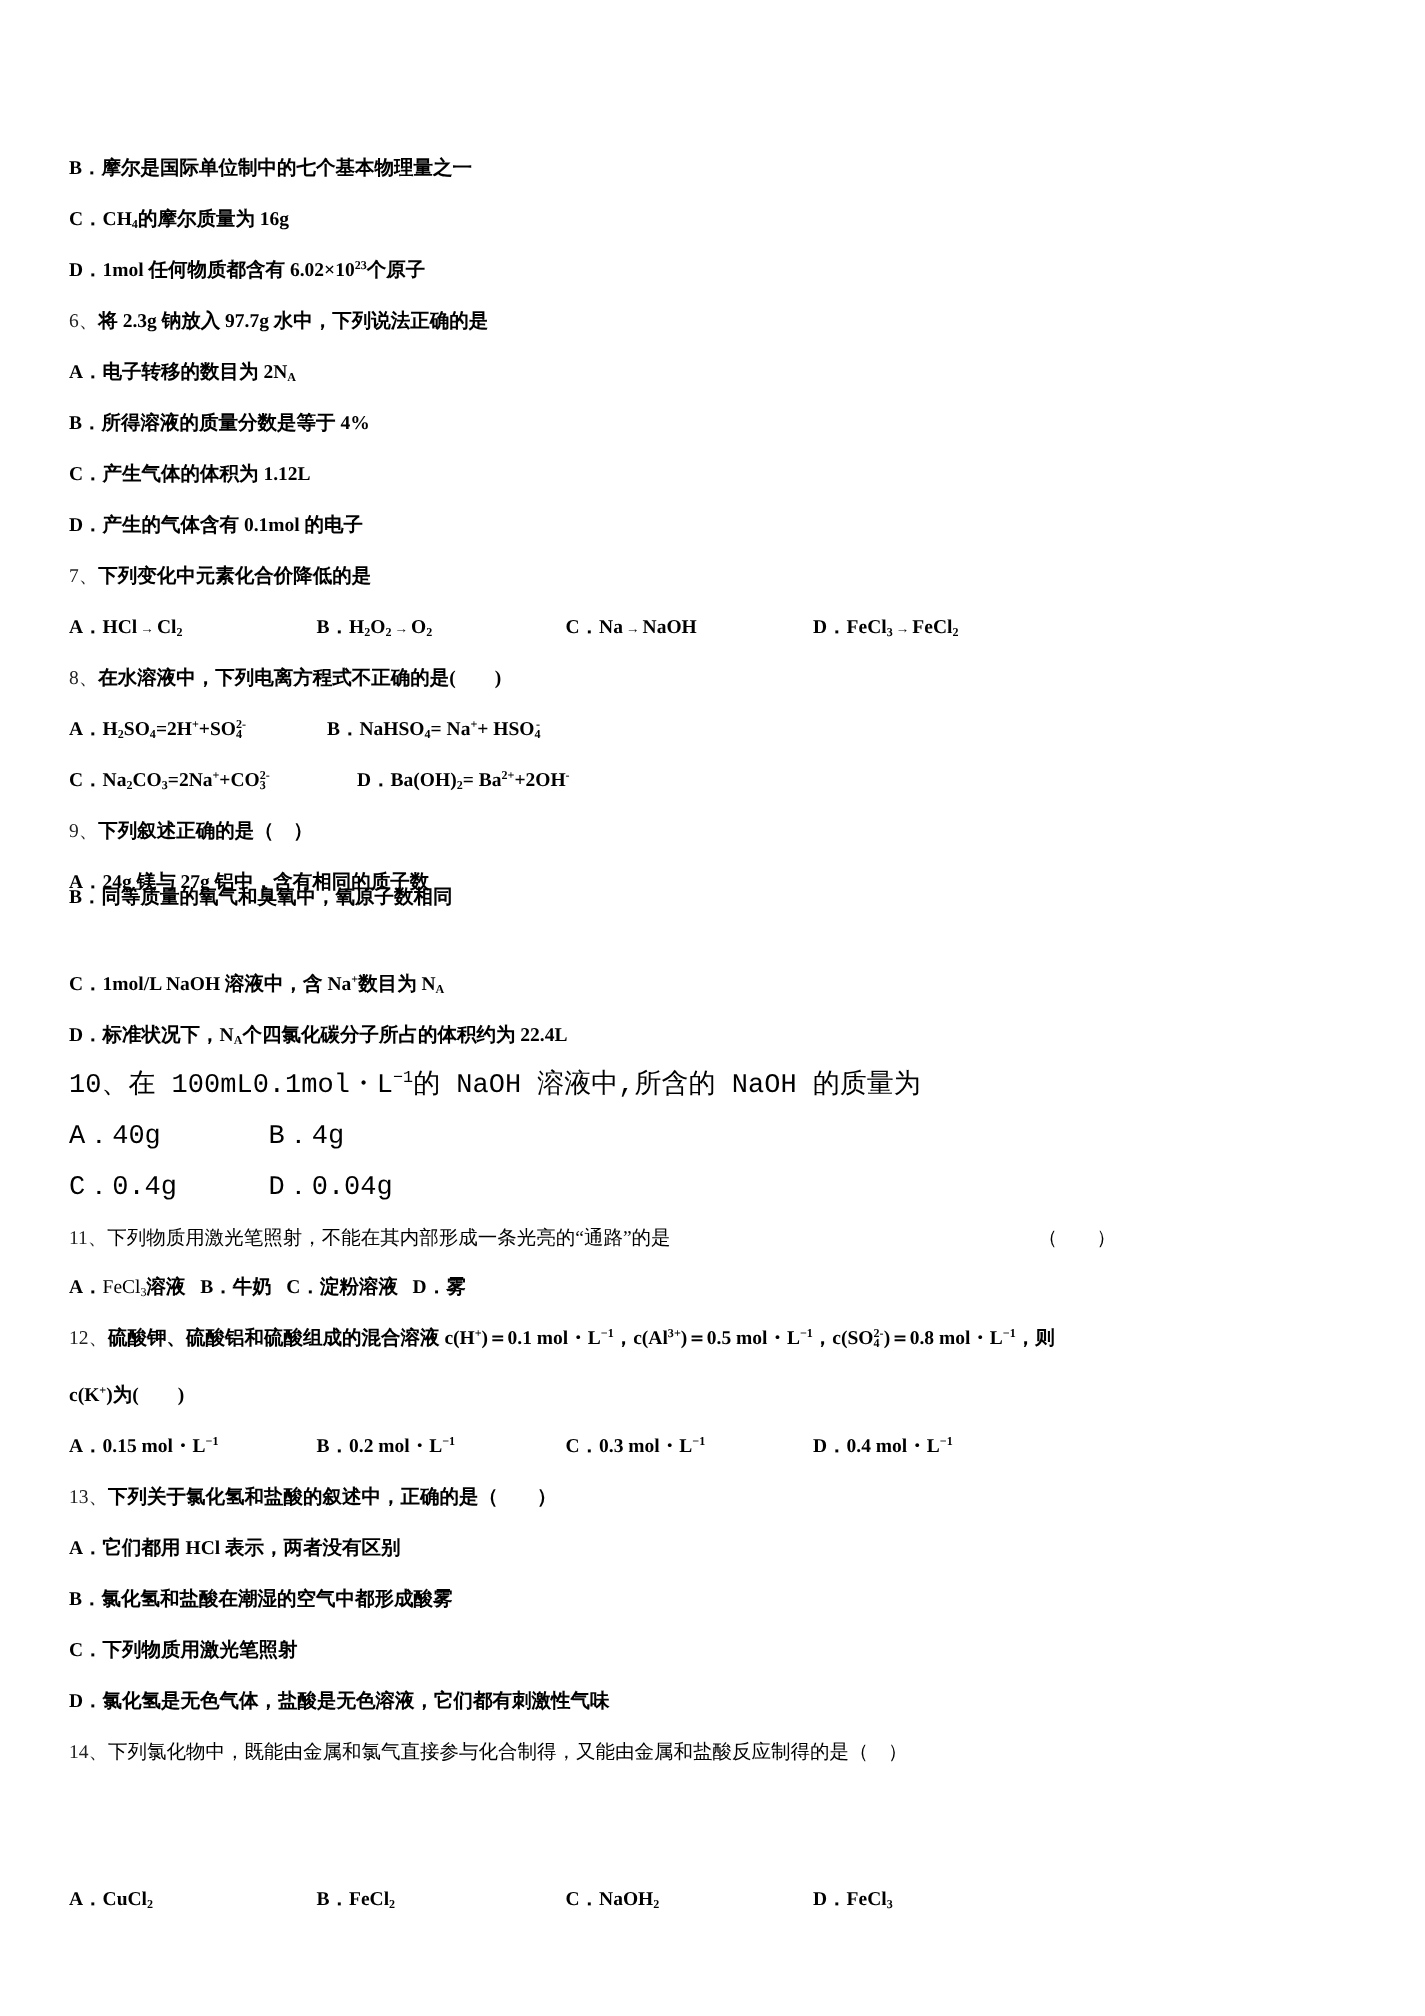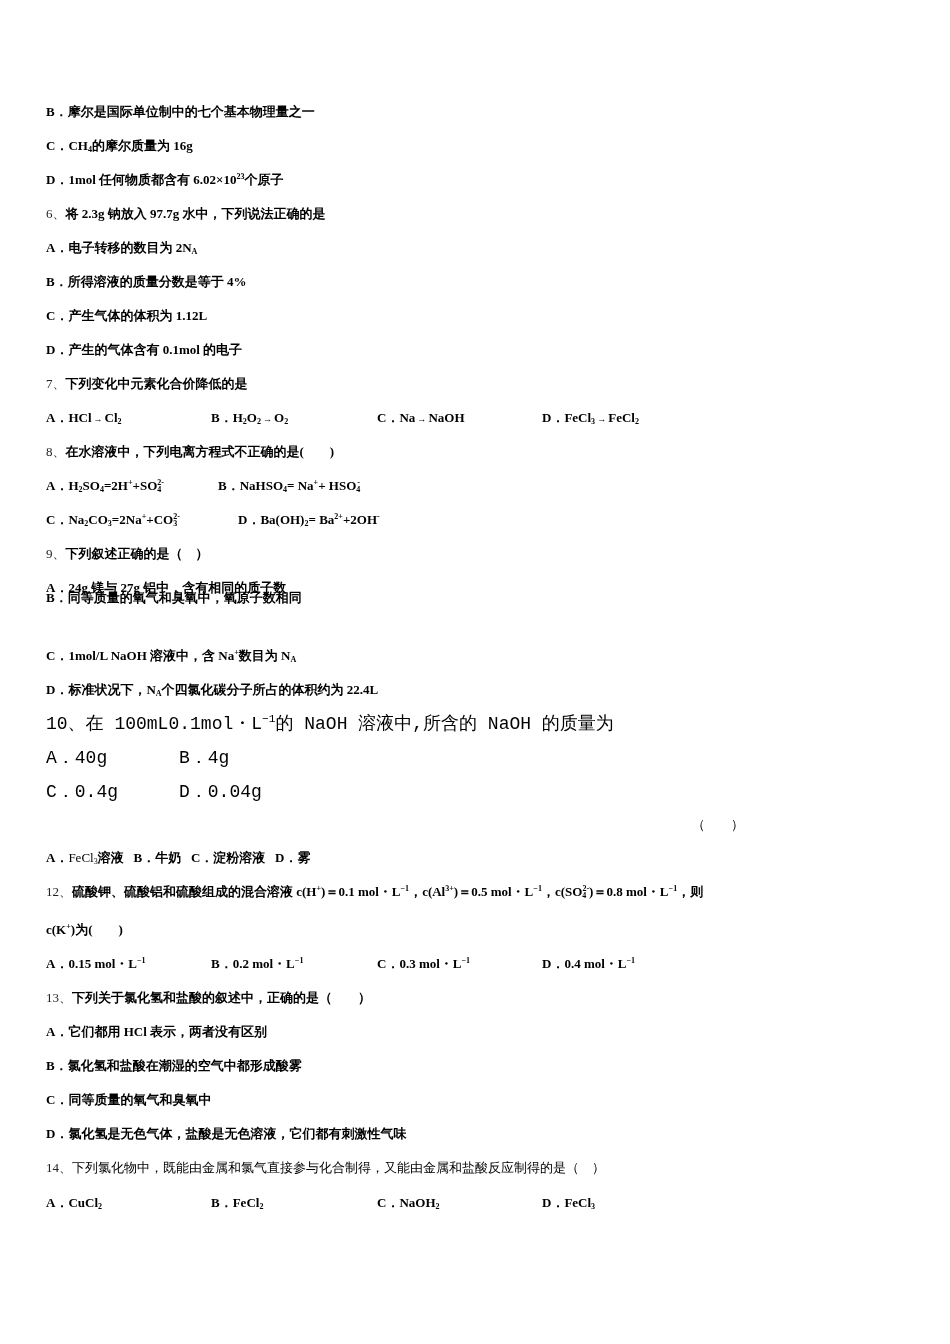--- a/index.html
+++ b/index.html
@@ -87,20 +87,21 @@
 <div class="line song" style="top:748px; left:0; width:847px; height:20px;text-align:right;">
   <span class="cell" style="left:46px"><span>A．</span><span>40g</span></span>
   <span class="cell" style="left:179px"><span>B．</span><span>4g</span></span>
 </div>
 <div class="line song" style="top:782px; left:0; width:950px; height:20px;">
   <span class="cell" style="left:46px"><span>C．</span><span>0.4g</span></span>
   <span class="cell" style="left:179px"><span>D．</span><span>0.04g</span></span>
 </div>
 
 <div class="line stem" style="top:815px; left:0; width:950px; height:20px;">
+  <span class="cell" style="left:46px"><span class="qn">11、</span><span>下列物质用激光笔照射，不能在其内部形成一条光亮的“通路”的是</span></span>
   <span class="cell" style="left:692px">（　　）</span>
 </div>
 <div class="line b" style="top:848px">
   <span><span>A．</span><span style="font-weight:normal">FeCl</span><sub style="font-weight:normal">3</sub><span>溶液</span></span>&nbsp;&nbsp;&nbsp;<span><span>B．</span><span>牛奶</span></span>&nbsp;&nbsp;&nbsp;<span><span>C．</span><span>淀粉溶液</span></span>&nbsp;&nbsp;&nbsp;<span><span>D．</span><span>雾</span></span>
 </div>
 
 <div class="line b" style="top:882px">
   <span class="qn">12、</span><span>硫酸钾、硫酸铝和硫酸组成的混合溶液 c(H</span><sup>+</sup><span>)＝0.1 mol・L</span><sup>−1</sup><span>，c(Al</span><sup>3+</sup><span>)＝0.5 mol・L</span><sup>−1</sup><span>，c(SO</span><sub>4</sub><sup style="margin-left:-4px">2-</sup><span>)＝0.8 mol・L</span><sup>−1</sup><span>，则</span>
 </div>
 <div class="line b" style="top:920px">
@@ -116,27 +117,27 @@
 <div class="line b" style="top:988px">
   <span class="qn">13、</span><span>下列关于氯化氢和盐酸的叙述中，正确的是（　　）</span>
 </div>
 <div class="line b" style="top:1022px">
   <span>A．</span><span>它们都用 HCl 表示，两者没有区别</span>
 </div>
 <div class="line b" style="top:1056px">
   <span>B．</span><span>氯化氢和盐酸在潮湿的空气中都形成酸雾</span>
 </div>
 <div class="line b" style="top:1090px">
-  <span>C．</span><span>同等质量的氧气和臭氧中</span>
+  <span>C．</span><span>下列物质用激光笔照射</span>
 </div>
 <div class="line b" style="top:1124px">
   <span>D．</span><span>氯化氢是无色气体，盐酸是无色溶液，它们都有刺激性气味</span>
 </div>
 
 <div class="line stem" style="top:1158px">
   <span class="qn">14、</span><span>下列氯化物中，既能由金属和氯气直接参与化合制得，又能由金属和盐酸反应制得的是（　）</span>
 </div>
-<div class="line b" style="top:1193px; left:0; width:765px; height:20px;">
+<div class="line b" style="top:1256px; left:0; width:765px; height:20px;">
   <span class="cell" style="left:46px"><span>A．</span><span>CuCl</span><sub>2</sub></span>
   <span class="cell" style="left:211px"><span>B．</span><span>FeCl</span><sub>2</sub></span>
   <span class="cell" style="left:377px"><span>C．</span><span>NaOH</span><sub>2</sub></span>
   <span class="cell" style="left:542px"><span>D．</span><span>FeCl</span><sub>3</sub></span>
 </div>
 
 </body></html>

